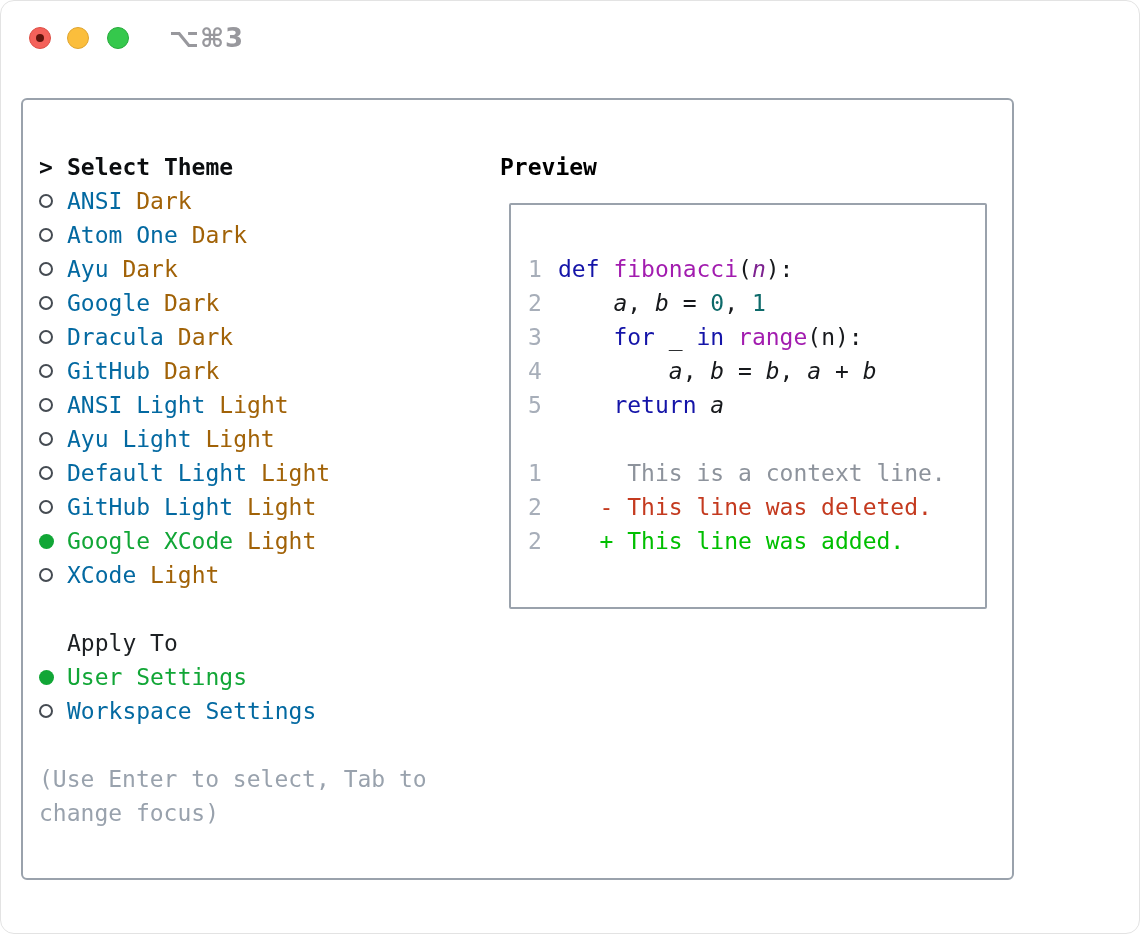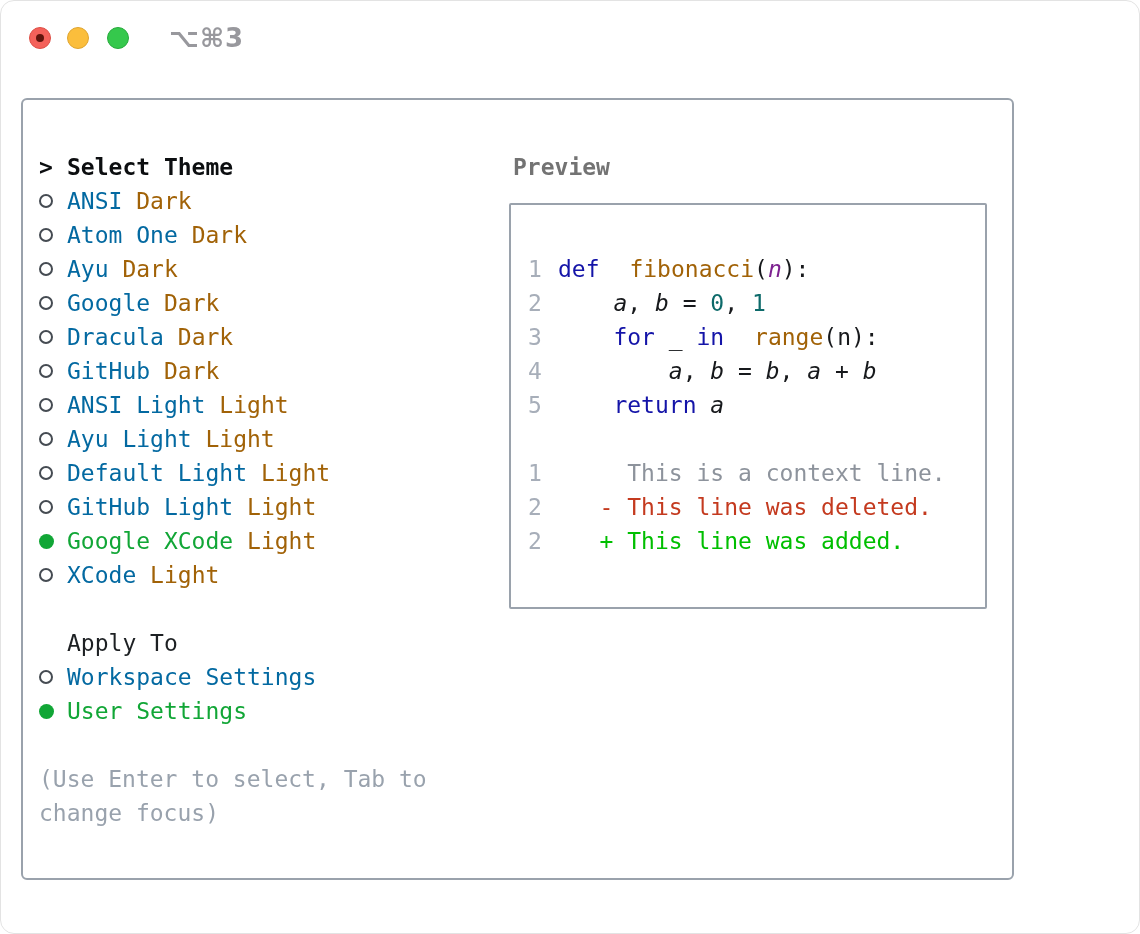--- a/index.html
+++ b/index.html
@@ -44,33 +44,33 @@
   .hdr { font-weight:bold; color:#0c0e10;text-align:right; }
   .subhdr { color:#1d2023;text-align:center; }
   .t-name { color:#0369a1; }
   .t-name.sel { color:#11a636; }
   .t-variant { color:#a16207; }
   .hint {
     width:420px; line-height:34px; color:#99a2ad; white-space:normal;
   }
   
   .preview-hdr {
-    position:absolute; left:512px; top:149px; height:34px;
-    display:flex; align-items:center; font-weight:bold; color:#737373;
+    position:absolute; left:499px; top:149px; height:34px;
+    display:flex; align-items:center; font-weight:bold; color:#000000;
   }
   .preview-box {
     position:absolute; left:508px; top:202px; width:478px; height:406px;
     border:2px solid #9aa2ac; border-radius:2px; background:#fff;
   }
   .code-block { position:absolute; left:527px; top:251px; }
   .code-line { height:34px; display:flex; align-items:center; }
   .ln { display:inline-block; width:30px; color:#a7aeb9; white-space:pre; flex:none; }
   .code-line span.seg { white-space:pre; }
   .seg-kw    { color:#1414a8; }
-  .seg-fn    { color:#a16207;margin-left:16px; }
+  .seg-fn    { color:#a21caf; }
   .seg-prm   { color:#7d2290; font-style:italic; }
   .seg-num   { color:#0d6a6a; }
   .seg-var   { color:#17191c; font-style:italic; }
   .seg-plain { color:#17191c; }
   .seg-ctx   { color:#8d939c; }
   .seg-del   { color:#c43a1f; }
   .seg-add   { color:#00bf00; }
 </style>
 </head>
 <body>
@@ -106,22 +106,22 @@
         <div class="row"><span class="marker"><span class="radio"></span></span><span class="t-name">GitHub Light</span><span class="t-name"> </span><span class="t-variant">Light</span></div>
         <div class="row"><span class="marker"><span class="radio filled"></span></span><span class="t-name sel">Google XCode</span><span class="t-name"> </span><span class="t-variant">Light</span></div>
         <div class="row"><span class="marker"><span class="radio"></span></span><span class="t-name">XCode</span><span class="t-name"> </span><span class="t-variant">Light</span></div>
       </div>
     <div class="row blank"></div>
     <div class="row">
       <span class="marker"></span>
       <span class="subhdr">Apply To</span>
     </div>
     <div id="apply-list">
+        <div class="row"><span class="marker"><span class="radio filled"></span></span><span class="t-name sel">User Settings</span></div>
         <div class="row"><span class="marker"><span class="radio"></span></span><span class="t-name">Workspace Settings</span></div>
-        <div class="row"><span class="marker"><span class="radio filled"></span></span><span class="t-name sel">User Settings</span></div>
       </div>
     <div class="row blank"></div>
     <div class="hint">(Use Enter to select, Tab to change focus)</div>
   </div>
 
   <div class="preview-hdr">Preview</div>
   <div class="preview-box"></div>
   <div class="code-block" id="code-block">
       <div class="code-line">
         <span class="ln">1</span>

